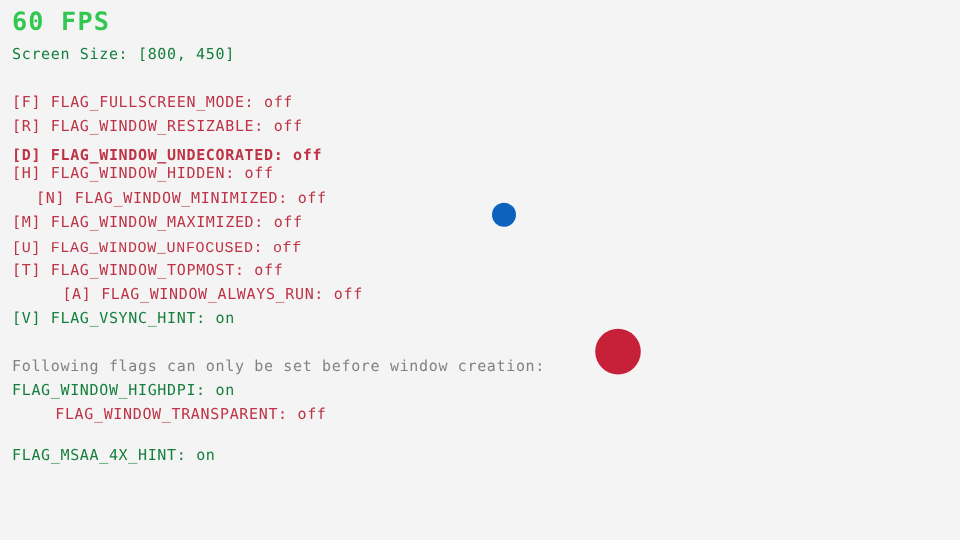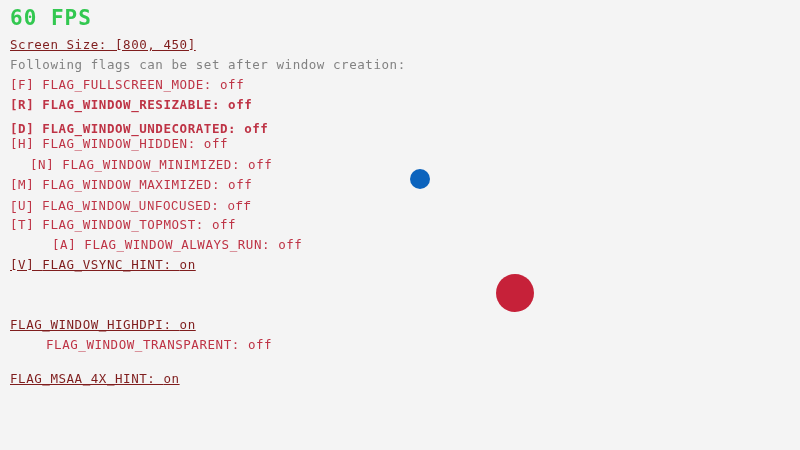--- a/index.html
+++ b/index.html
@@ -36,21 +36,21 @@
 
   
   .textline {
     position: absolute;
     left: 10px;
     font-size: 12.5px;
     line-height: 14px;
     letter-spacing: 0.55px;
     white-space: pre;
   }
-  .c-green { color: #7f1d1d; text-decoration: underline; }
+  .c-green { color: #15803d; }
   .c-gray  { color: #828282; }
   .c-maroon{ color: #be3345; }
 
   .screen-size  { top: 38px; }
   .head-after   { top: 58px; }
   .head-before  { top: 298px; }
 
   .flag-row { position: absolute; left: 10px; white-space: pre; }
 
   
@@ -75,35 +75,35 @@
 </style>
 </head>
 <body>
 
 <div id="app" style="background: rgb(244, 244, 244);">
 
   <div class="fps">60 FPS</div>
 
   <div class="textline screen-size c-green">Screen Size: [800, 450]</div>
 
-  <div class="textline head-after c-gray">Following flags can be set after window creation:</div>
 
   <div id="runtime-flags-list">
       <div class="flag-row textline" style="top: 78px;"><span class="c-maroon">[F] </span><span class="c-maroon">FLAG_FULLSCREEN_MODE: </span><span class="c-maroon">off</span></div>
-      <div class="flag-row textline" style="top: 98px; font-weight: bold;"><span class="c-maroon">[R] </span><span class="c-maroon">FLAG_WINDOW_RESIZABLE: </span><span class="c-maroon">off</span></div>
+      <div class="flag-row textline" style="top: 98px;"><span class="c-maroon">[R] </span><span class="c-maroon">FLAG_WINDOW_RESIZABLE: </span><span class="c-maroon">off</span></div>
       <div class="flag-row textline" style="top: 122px; font-weight: bold;"><span class="c-maroon">[D] </span><span class="c-maroon">FLAG_WINDOW_UNDECORATED: </span><span class="c-maroon">off</span></div>
       <div class="flag-row textline" style="top: 137px;"><span class="c-maroon">[H] </span><span class="c-maroon">FLAG_WINDOW_HIDDEN: </span><span class="c-maroon">off</span></div>
       <div class="flag-row textline" style="top: 158px; margin-left: 20px;"><span class="c-maroon">[N] </span><span class="c-maroon">FLAG_WINDOW_MINIMIZED: </span><span class="c-maroon">off</span></div>
       <div class="flag-row textline" style="top: 178px;"><span class="c-maroon">[M] </span><span class="c-maroon">FLAG_WINDOW_MAXIMIZED: </span><span class="c-maroon">off</span></div>
       <div class="flag-row textline" style="top: 200px; font-family: Liberation Mono, monospace;"><span class="c-maroon">[U] </span><span class="c-maroon">FLAG_WINDOW_UNFOCUSED: </span><span class="c-maroon">off</span></div>
       <div class="flag-row textline" style="top: 218px; text-align: right;"><span class="c-maroon">[T] </span><span class="c-maroon">FLAG_WINDOW_TOPMOST: </span><span class="c-maroon">off</span></div>
       <div class="flag-row textline" style="top: 238px; margin-left: 42px;"><span class="c-maroon">[A] </span><span class="c-maroon">FLAG_WINDOW_ALWAYS_RUN: </span><span class="c-maroon">off</span></div>
       <div class="flag-row textline" style="top: 258px;"><span class="c-green">[V] </span><span class="c-green">FLAG_VSYNC_HINT: </span><span class="c-green">on</span></div>
     </div>
 
+  <div class="textline head-before c-gray">Following flags can only be set before window creation:</div>
 
   <div id="startup-flags-list">
       <div class="flag-row textline" style="top: 318px;"><span class="c-green">FLAG_WINDOW_HIGHDPI: </span><span class="c-green">on</span></div>
       <div class="flag-row textline" style="top: 338px; margin-left: 36px;"><span class="c-maroon">FLAG_WINDOW_TRANSPARENT: </span><span class="c-maroon">off</span></div>
       <div class="flag-row textline" style="top: 358px; margin-top: 14px;"><span class="c-green">FLAG_MSAA_4X_HINT: </span><span class="c-green">on</span></div>
     </div>
 
   <div class="circle circle-blue" style="left: 410px; top: 169px; width: 20px; height: 20px; background: rgb(11, 99, 189);"></div>
 
   <div class="circle circle-red" style="left: 496px; top: 274px; width: 38px; height: 38px; background: rgb(198, 33, 57);"></div>

